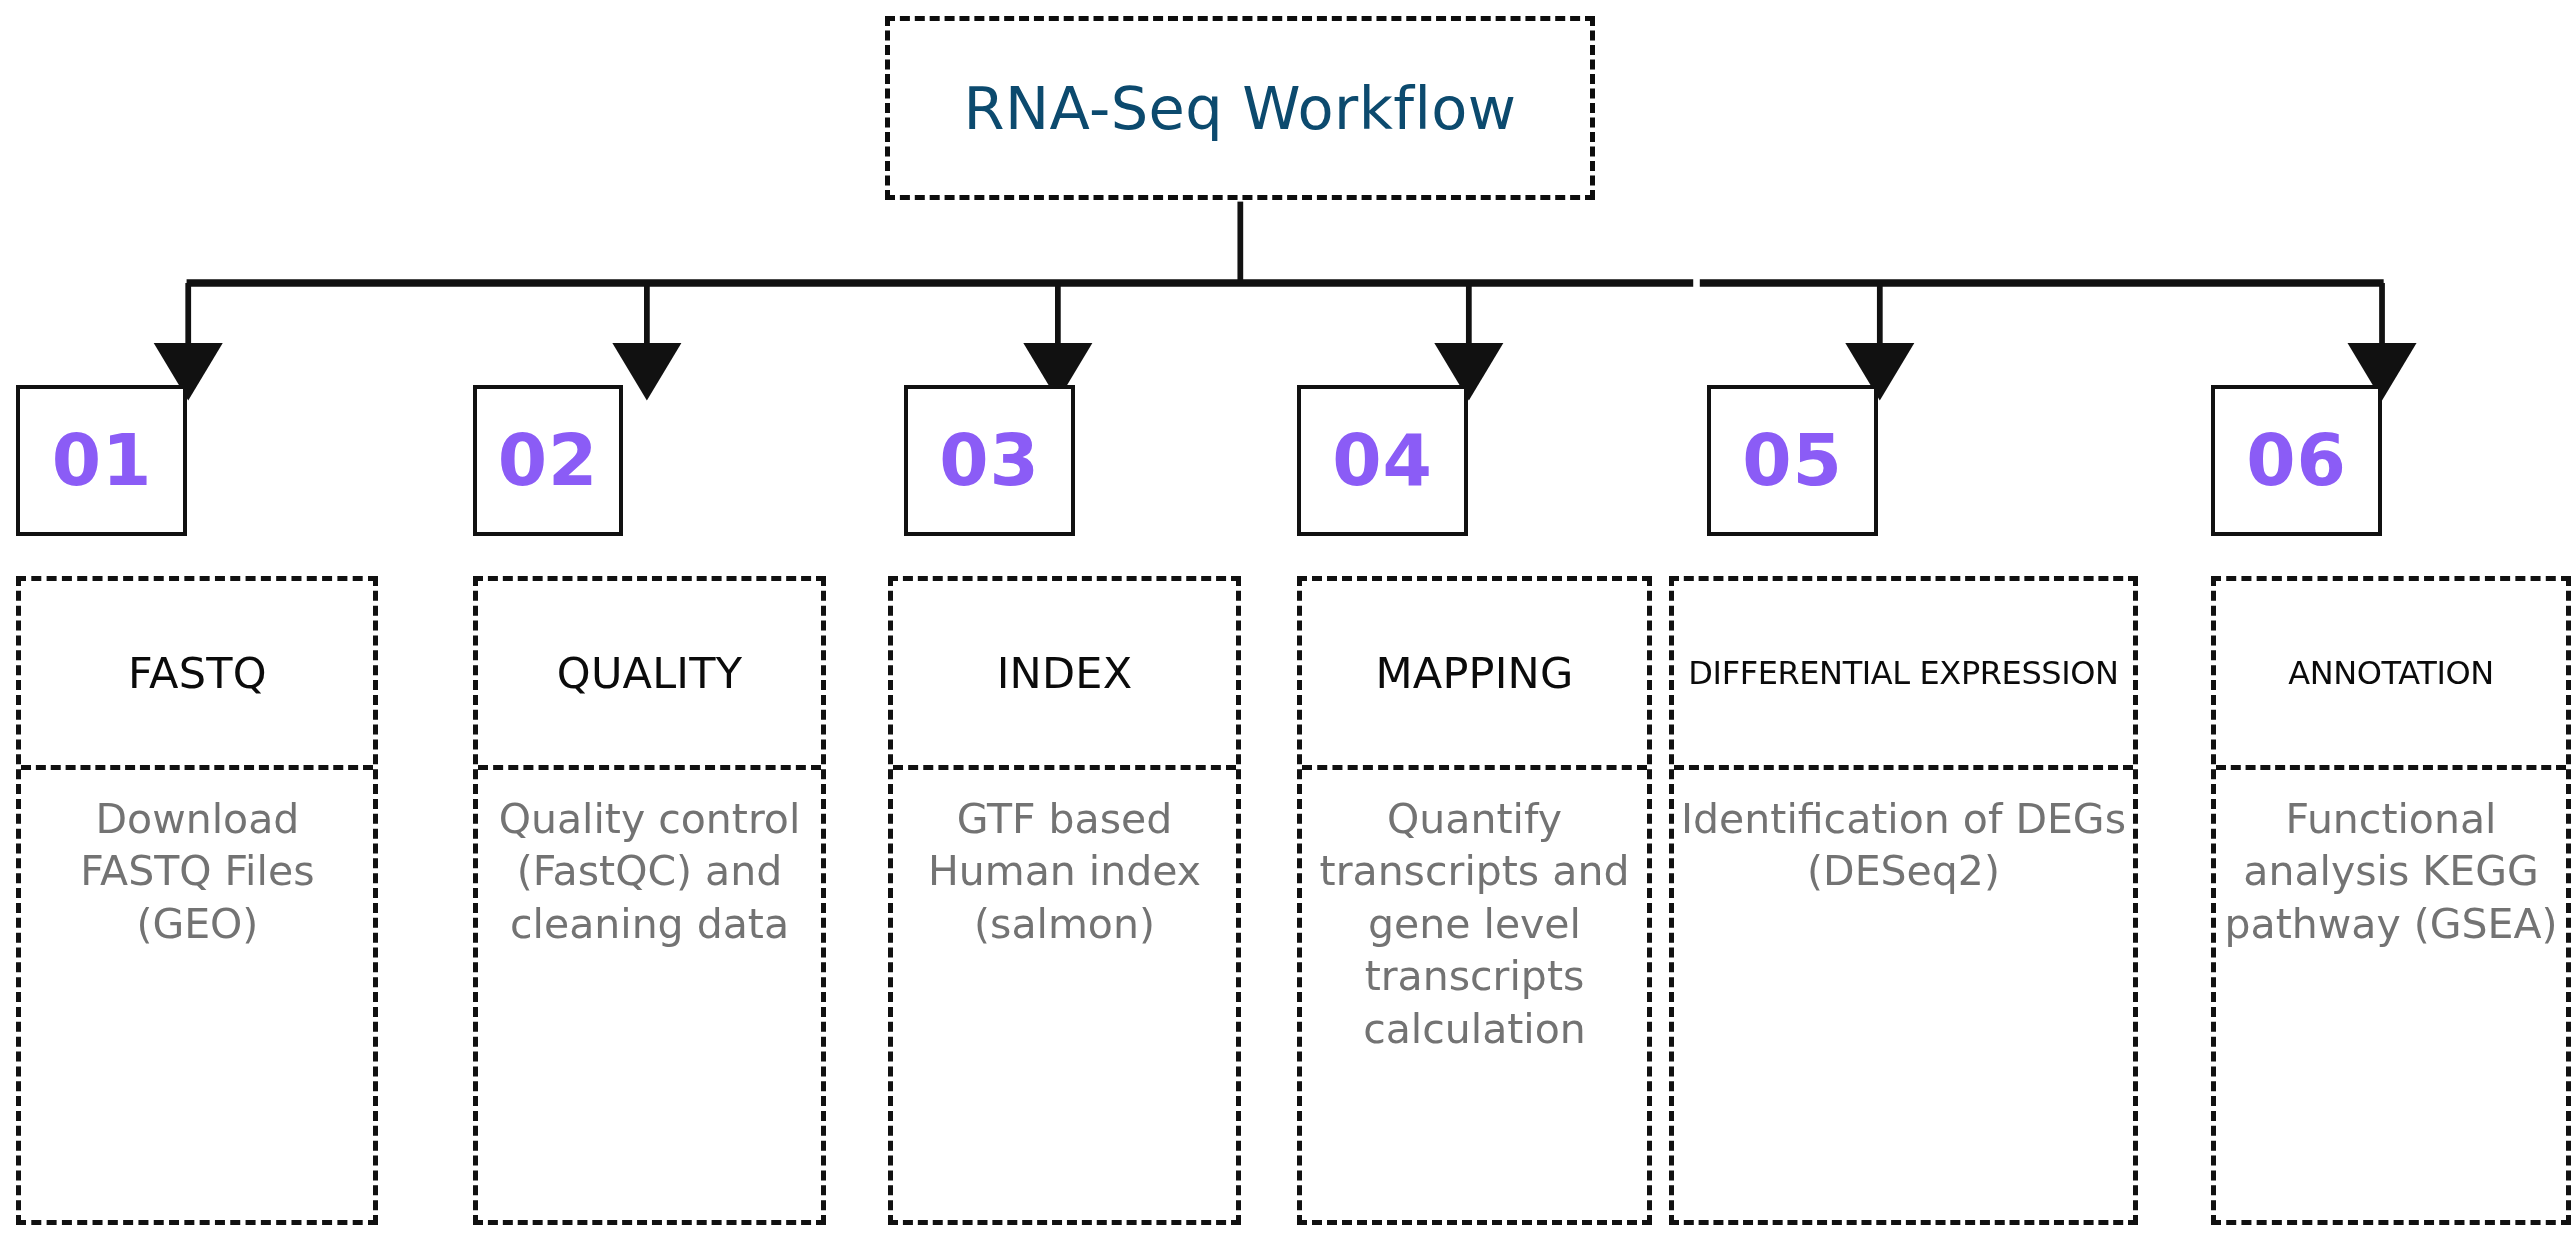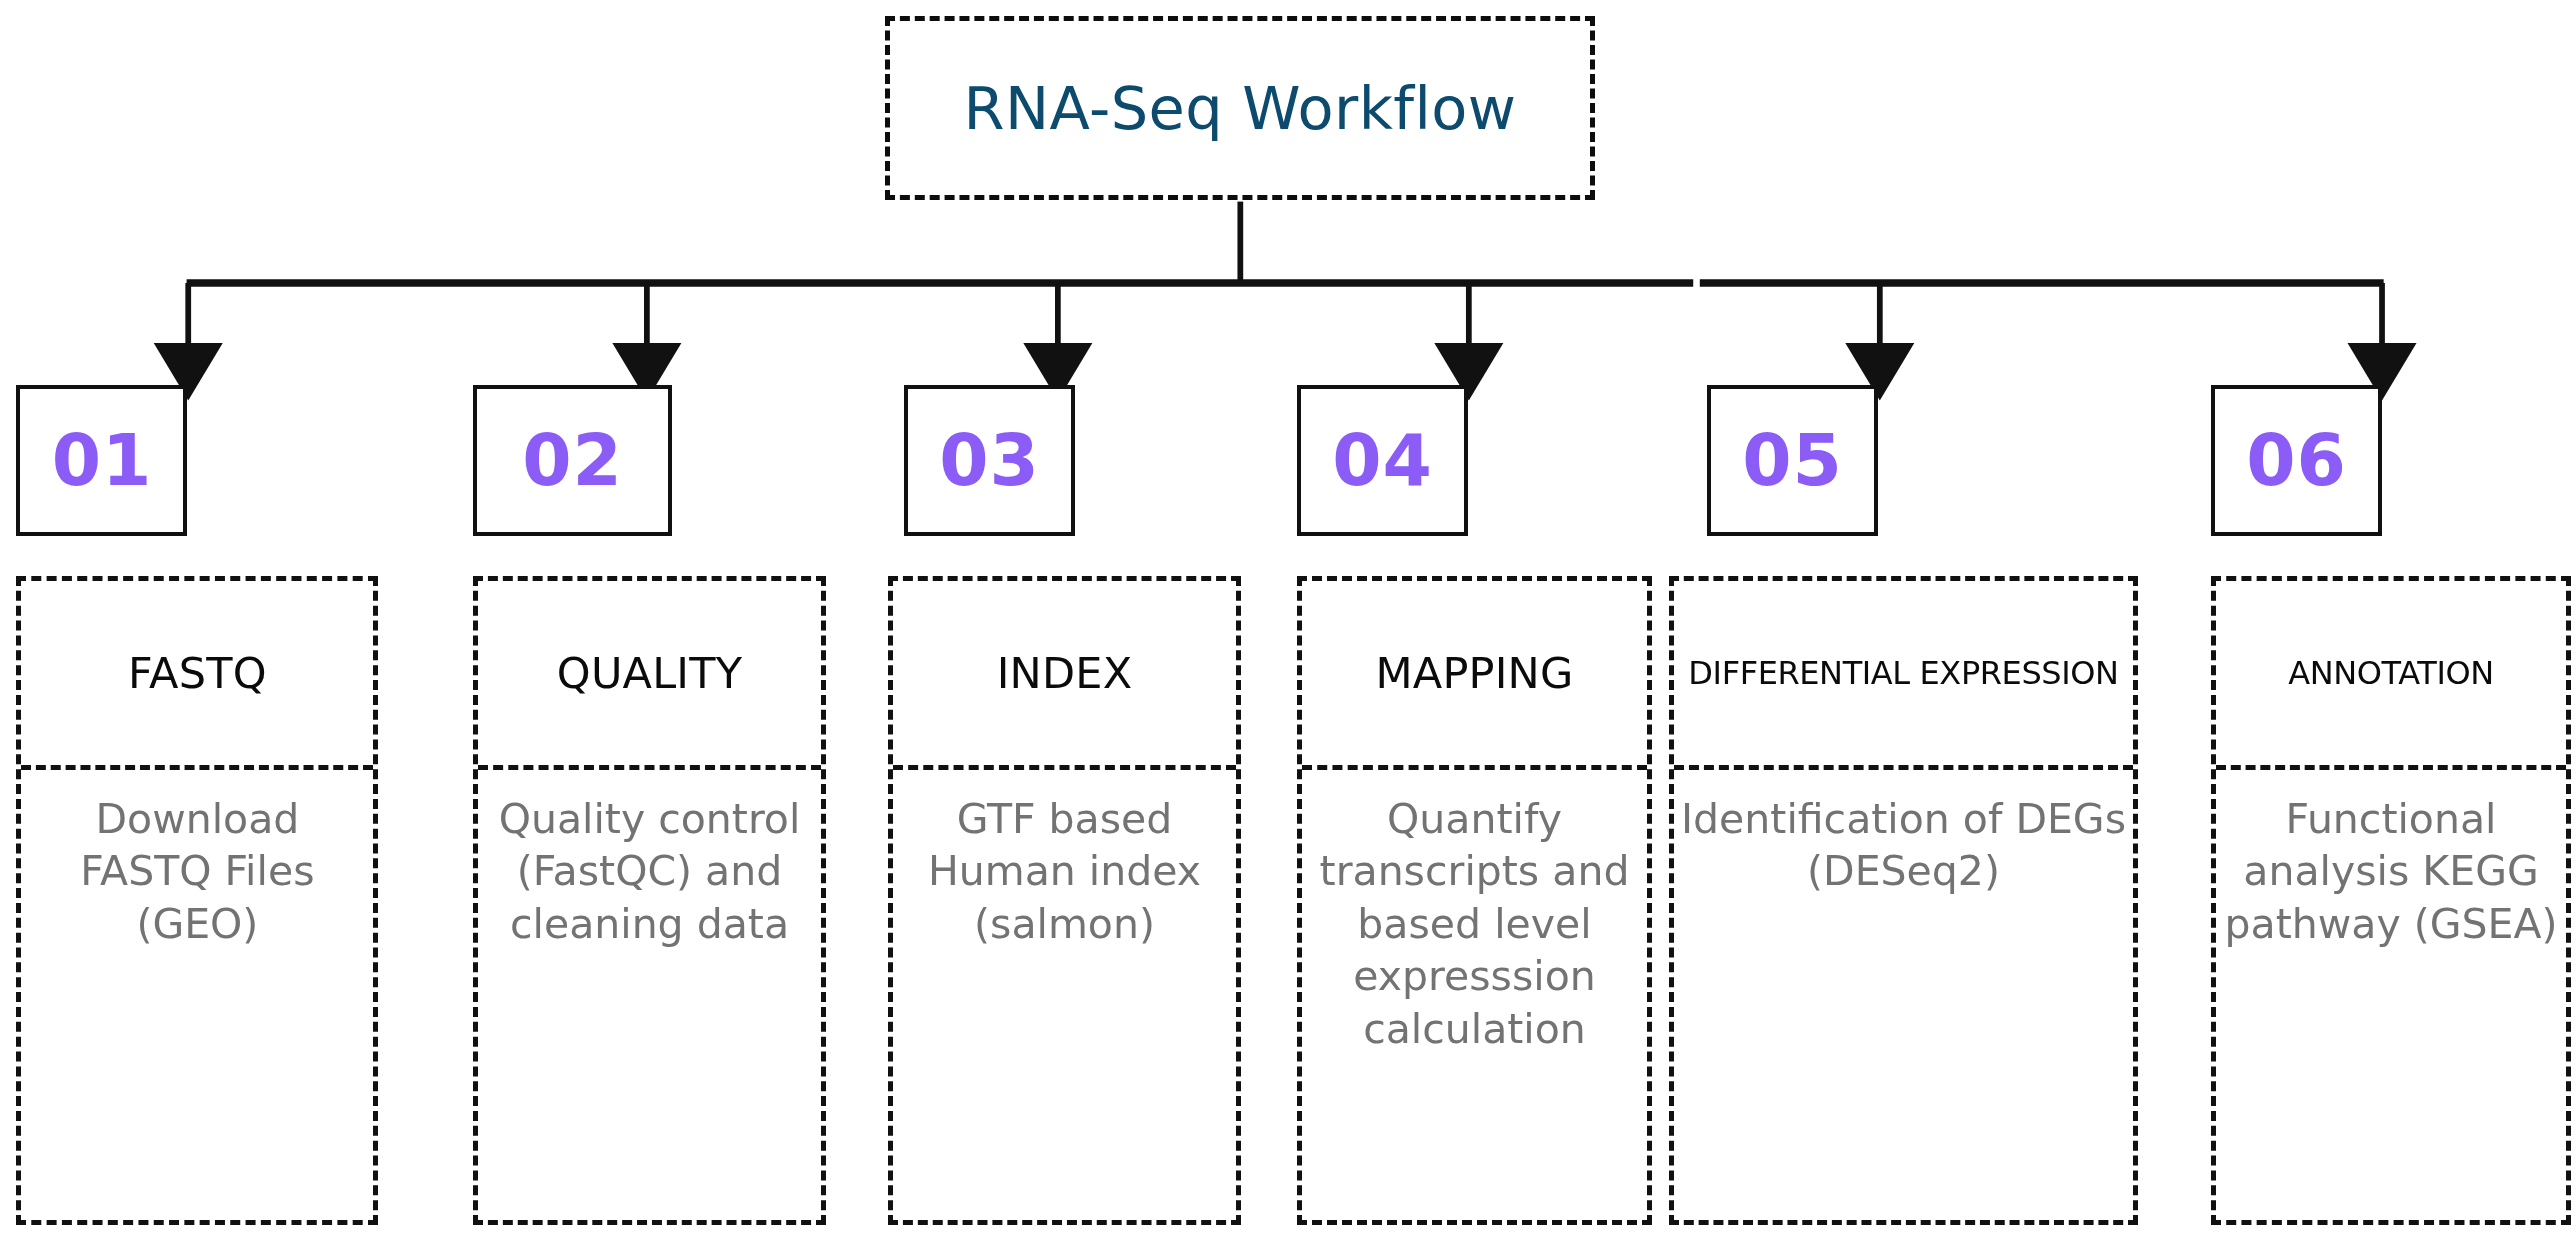--- a/index.html
+++ b/index.html
@@ -164,21 +164,21 @@
       <div class="head-cell">
         <span class="head-text">FASTQ</span>
       </div>
       <div class="body-cell">
         <span class="body-text">Download FASTQ Files (GEO)</span>
       </div>
     </div>
   </div>
 
   <div class="col" style="left:473px; width:353px;">
-    <div class="num-box" style="width:199px; left:0;">
+    <div class="num-box" style="width:150px; left:0;">
       <span class="num-text">02</span>
     </div>
     <div class="desc-box" style="width:353px;">
       <div class="head-cell">
         <span class="head-text">QUALITY</span>
       </div>
       <div class="body-cell">
         <span class="body-text">Quality control (FastQC) and cleaning data</span>
       </div>
     </div>
@@ -200,21 +200,21 @@
 
   <div class="col" style="left:1297px; width:355px;">
     <div class="num-box" style="width:171px; left:0;">
       <span class="num-text">04</span>
     </div>
     <div class="desc-box" style="width:355px;">
       <div class="head-cell">
         <span class="head-text">MAPPING</span>
       </div>
       <div class="body-cell">
-        <span class="body-text">Quantify transcripts and based level expresssion calculation</span>
+        <span class="body-text">Quantify transcripts and gene level transcripts calculation</span>
       </div>
     </div>
   </div>
 
   <div class="col" style="left:1669px; width:469px;">
     <div class="num-box" style="width:171px; left:38px;">
       <span class="num-text">05</span>
     </div>
     <div class="desc-box" style="width:469px;">
       <div class="head-cell">

